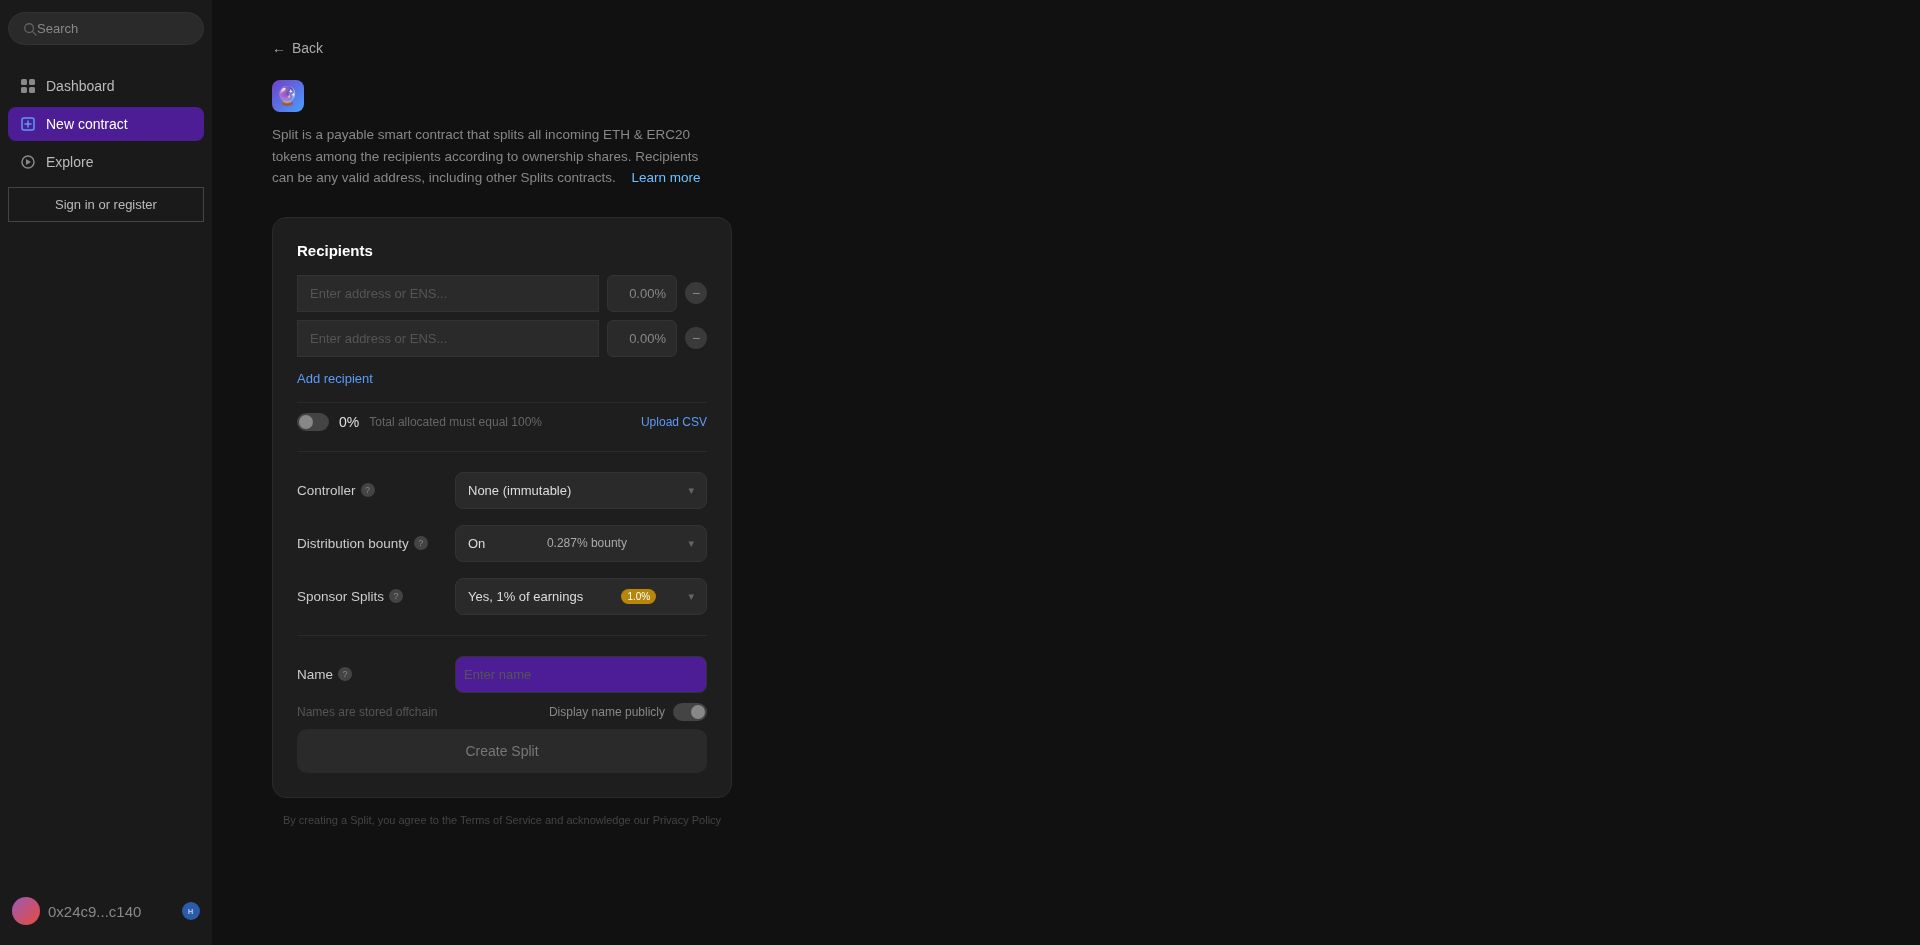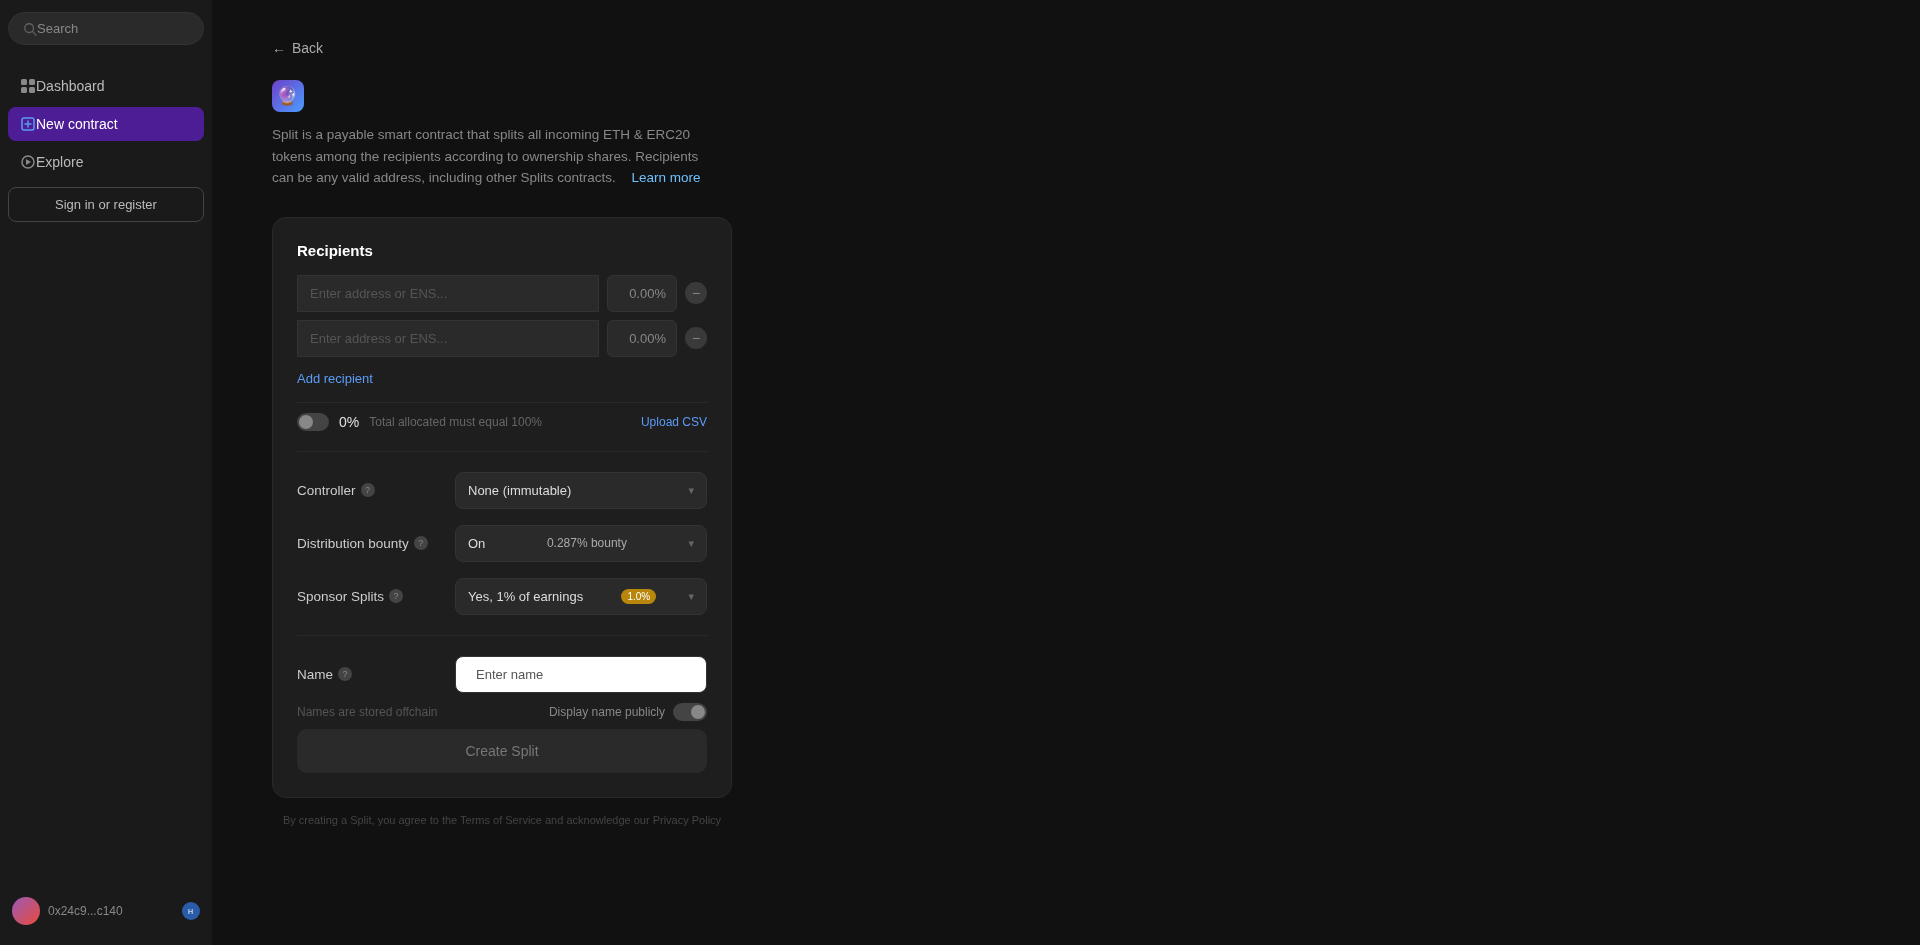--- a/index.html
+++ b/index.html
@@ -42,20 +42,21 @@
 
     .search-icon-svg {
       width: 14px;
       height: 14px;
       opacity: 0.6;
     }
 
     .nav-item {
       display: flex;
       align-items: center;
+      gap: 10px;
       padding: 9px 12px;
       border-radius: 8px;
       cursor: pointer;
       color: #bbb;
       font-size: 14px;
       transition: background 0.15s;
     }
 
     .nav-item.active {
       background: #4c1d95;
@@ -70,21 +71,21 @@
       justify-content: center;
       flex-shrink: 0;
     }
 
     .sign-in-btn {
       display: flex;
       align-items: center;
       justify-content: center;
       background: transparent;
       border: 1px solid #444;
-      border-radius: 8px;
+      border-radius: 0;
       padding: 9px 12px;
       color: #bbb;
       cursor: pointer;
       font-size: 13px;
       width: 100%;
       margin-top: 4px;
     }
 
     .sidebar-bottom {
       margin-top: auto;
@@ -96,21 +97,21 @@
 
     .avatar {
       width: 28px;
       height: 28px;
       border-radius: 50%;
       background: linear-gradient(135deg, #9b59b6, #e74c3c);
       flex-shrink: 0;
     }
 
     .wallet-address {
-      font-size: 12px;
+      font-size: 15px;
       color: #888;
       flex: 1;
     }
 
     .network-icon {
       width: 18px;
       height: 18px;
       border-radius: 50%;
       background: #2a5caa;
       display: flex;
@@ -368,24 +369,24 @@
     
     .name-row {
       display: flex;
       align-items: center;
       gap: 8px;
       margin-bottom: 10px;
     }
 
     .name-input {
       flex: 1;
-      background: #ffffff;
+      background: #4c1d95;
       border: 1px solid #333;
       border-radius: 8px;
-      padding: 10px 20px;
+      padding: 10px 8px;
       color: #888;
       font-size: 13px;
       outline: none;
     }
 
     .name-input::placeholder { color: #555; }
 
     .offchain-row {
       display: flex;
       align-items: center;

